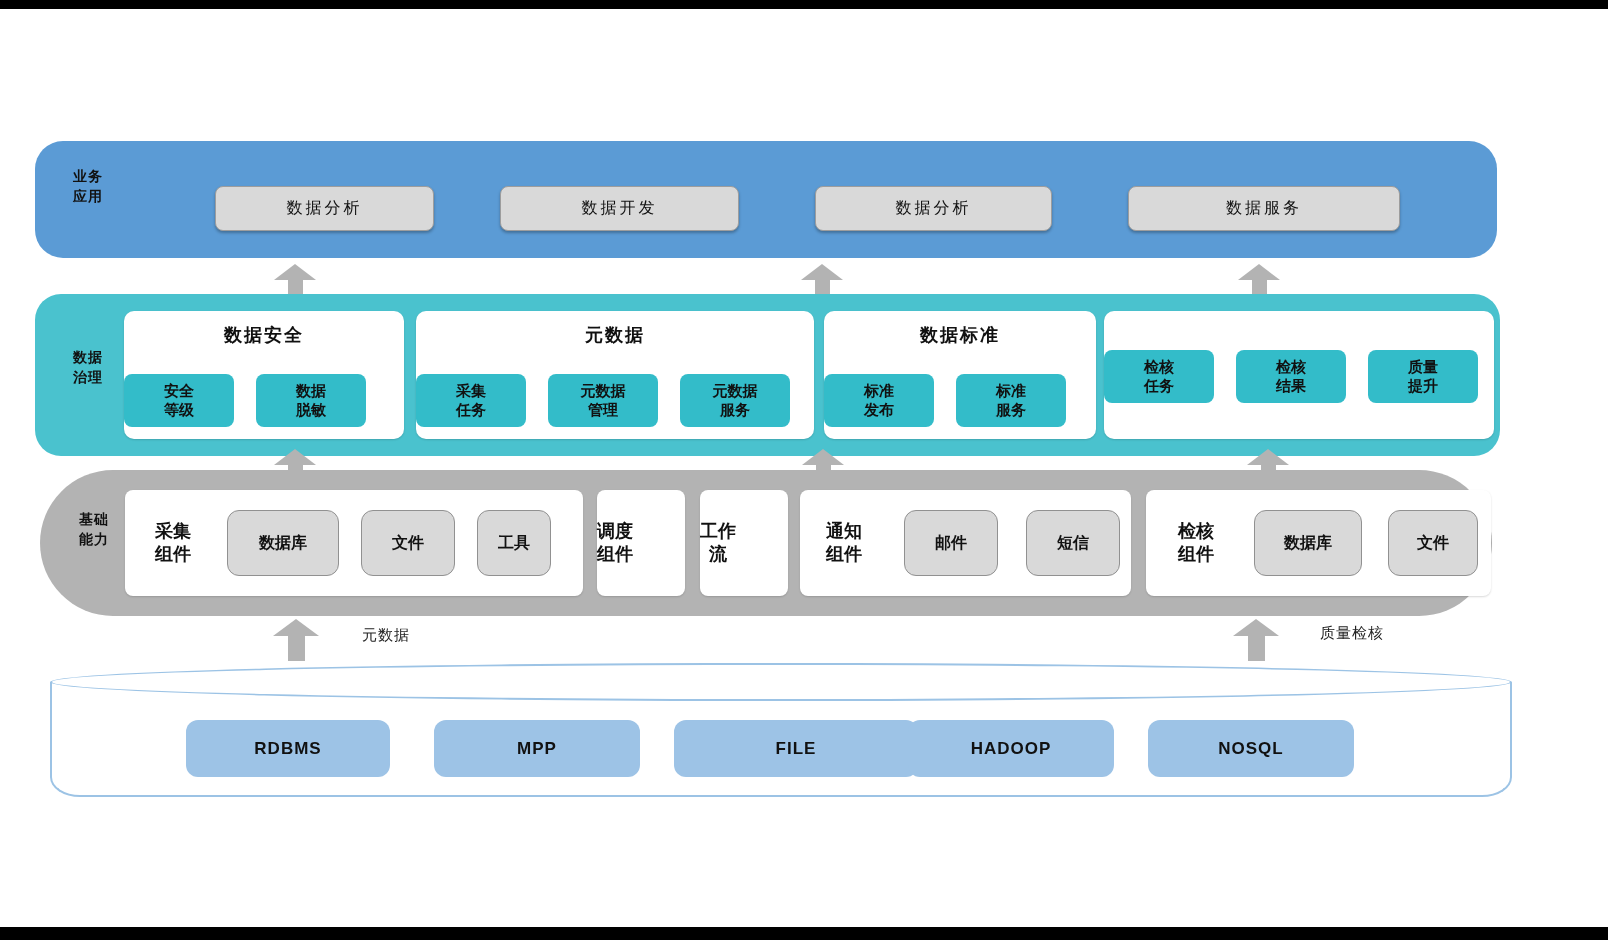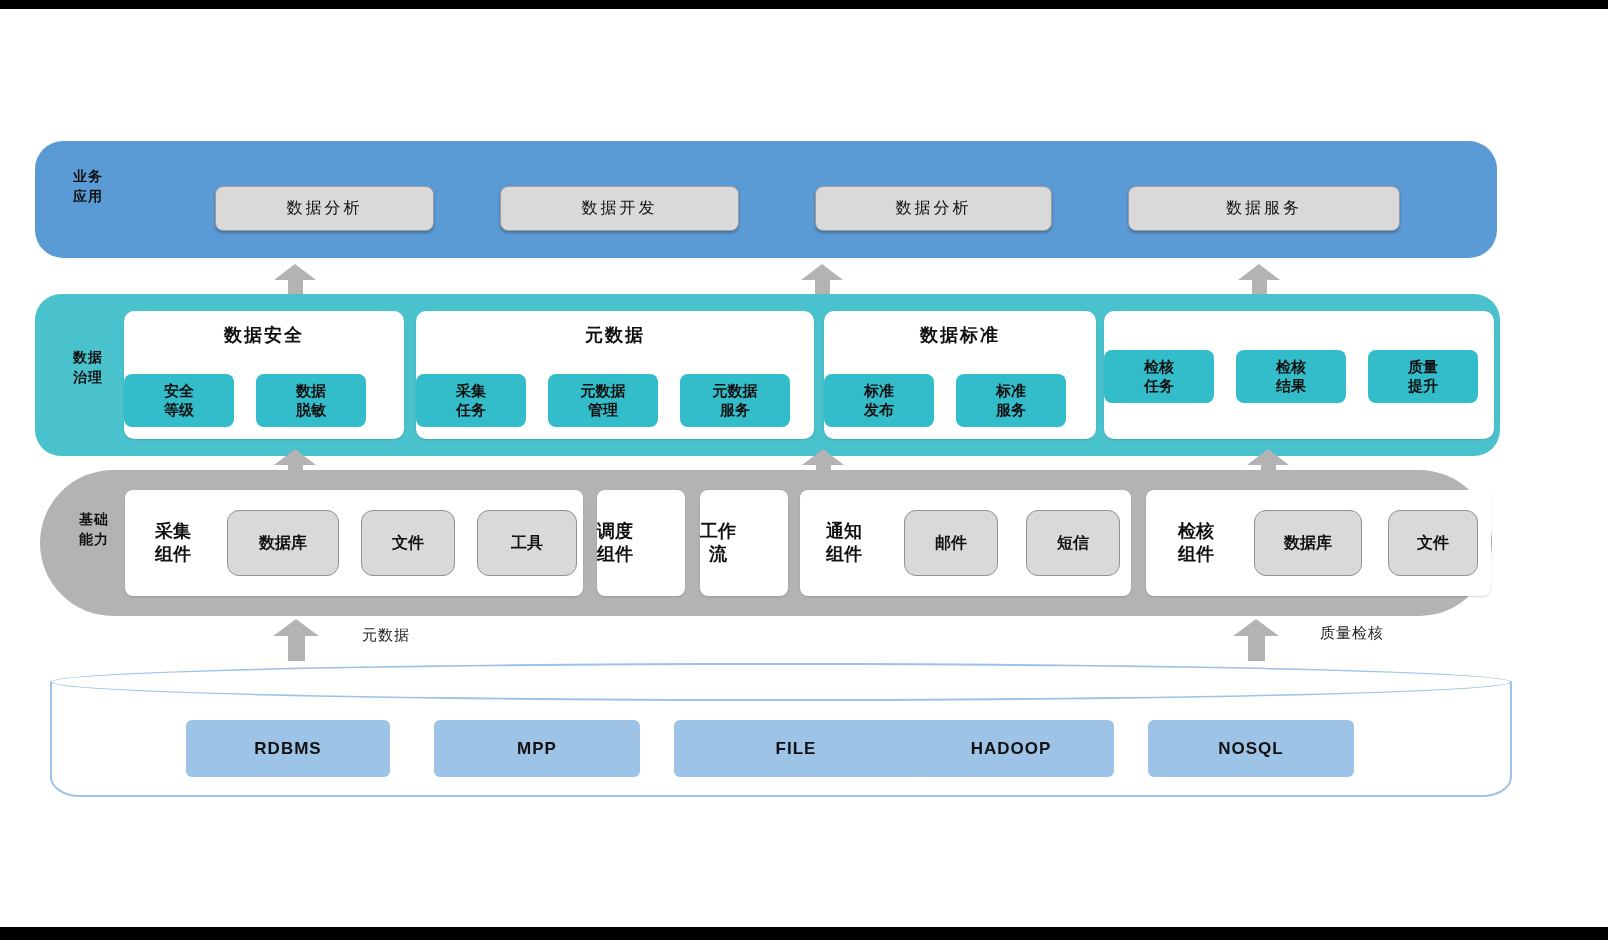--- a/index.html
+++ b/index.html
@@ -37,21 +37,21 @@
   .arrow.md .arrow-shaft{height:22px}
   .arrow.lg .arrow-head{border-left-width:23px;border-right-width:23px;border-bottom-width:17px}
   .arrow.lg .arrow-shaft{width:17px;height:25px}
   .arrow-note{position:absolute;font-size:15px;color:#222;letter-spacing:1px}
 
   
   .ds{position:absolute;left:50px;top:663px;width:1462px;height:140px}
   .ds-body{position:absolute;left:0;top:19px;width:1462px;height:115px;background:#fff;border:2px solid var(--datasource-border,#9cc3e5);border-top:none;border-radius:0 0 30px 30px/0 0 20px 20px}
   .ds-ellipse{position:absolute;left:0;top:0;width:1462px;height:38px;background:#fff;border:2px solid var(--datasource-border,#9cc3e5);border-radius:50%}
   .ds-title{position:absolute;left:0;top:6px;width:100%;text-align:center;font-size:19px;font-weight:bold;letter-spacing:3px;z-index:2}
-  .ds-chip{position:absolute;top:57px;height:57px;background:var(--datasource-chip,#9dc3e6);border-radius:6px;display:flex;align-items:center;justify-content:center;font-size:17px;font-weight:600;letter-spacing:1px;z-index:2}
+  .ds-chip{position:absolute;top:57px;height:57px;background:var(--datasource-chip,#9dc3e6);border-radius:12px;display:flex;align-items:center;justify-content:center;font-size:17px;font-weight:600;letter-spacing:1px;z-index:2}
 </style>
 </head>
 <body>
 
 <div class="canvas">
 
   <div class="bar top"></div>
   <div class="bar bottom"></div>
 
   <section class="layer business">
@@ -139,21 +139,21 @@
 
   <section class="layer foundation">
     <div class="layer-label" style="left:18px;top:40px;width:72px">基础
 能力</div>
 
     <div class="fnd-card" style="left:85px;width:458px;padding-left:16px;gap:22px">
       <div class="fnd-label" style="width:64px">采集
 组件</div>
       <div class="gray-chip" style="width:112px">数据库</div>
       <div class="gray-chip" style="width:94px">文件</div>
-      <div class="gray-chip" style="width:100px">工具</div>
+      <div class="gray-chip" style="width:74px">工具</div>
     </div>
 
     <div class="fnd-card centered" style="left:557px;width:88px">
       <div class="fnd-label">调度
 组件</div>
     </div>
 
     <div class="fnd-card centered" style="left:660px;width:88px">
       <div class="fnd-label">工作
 流</div>

